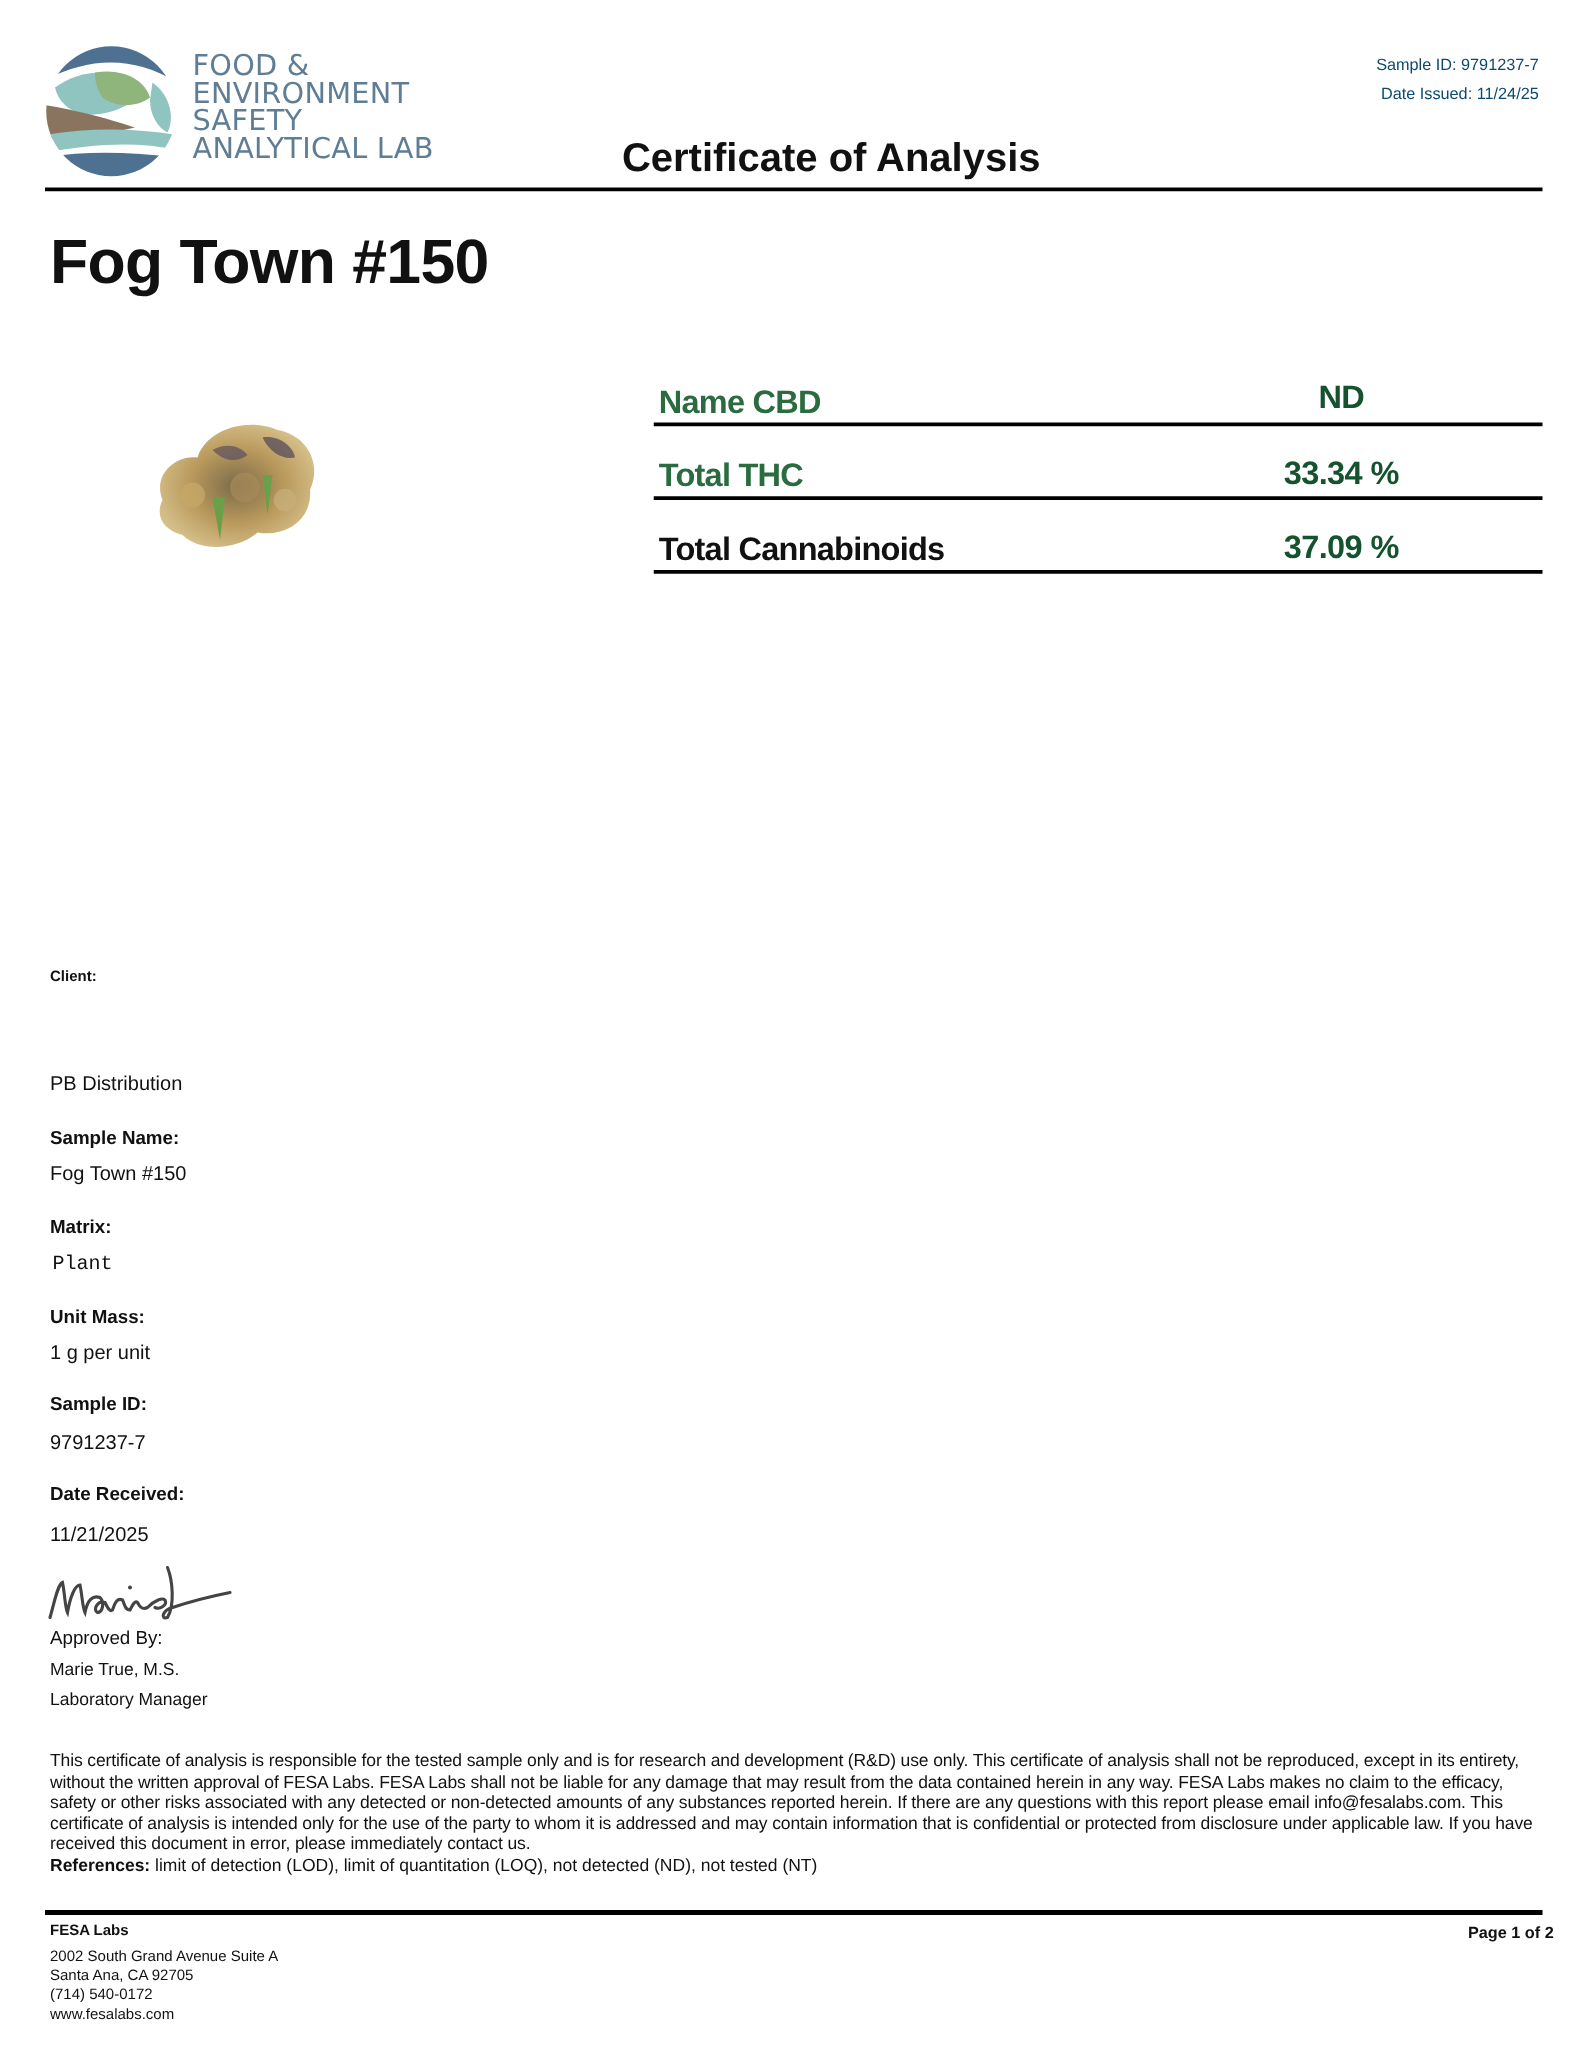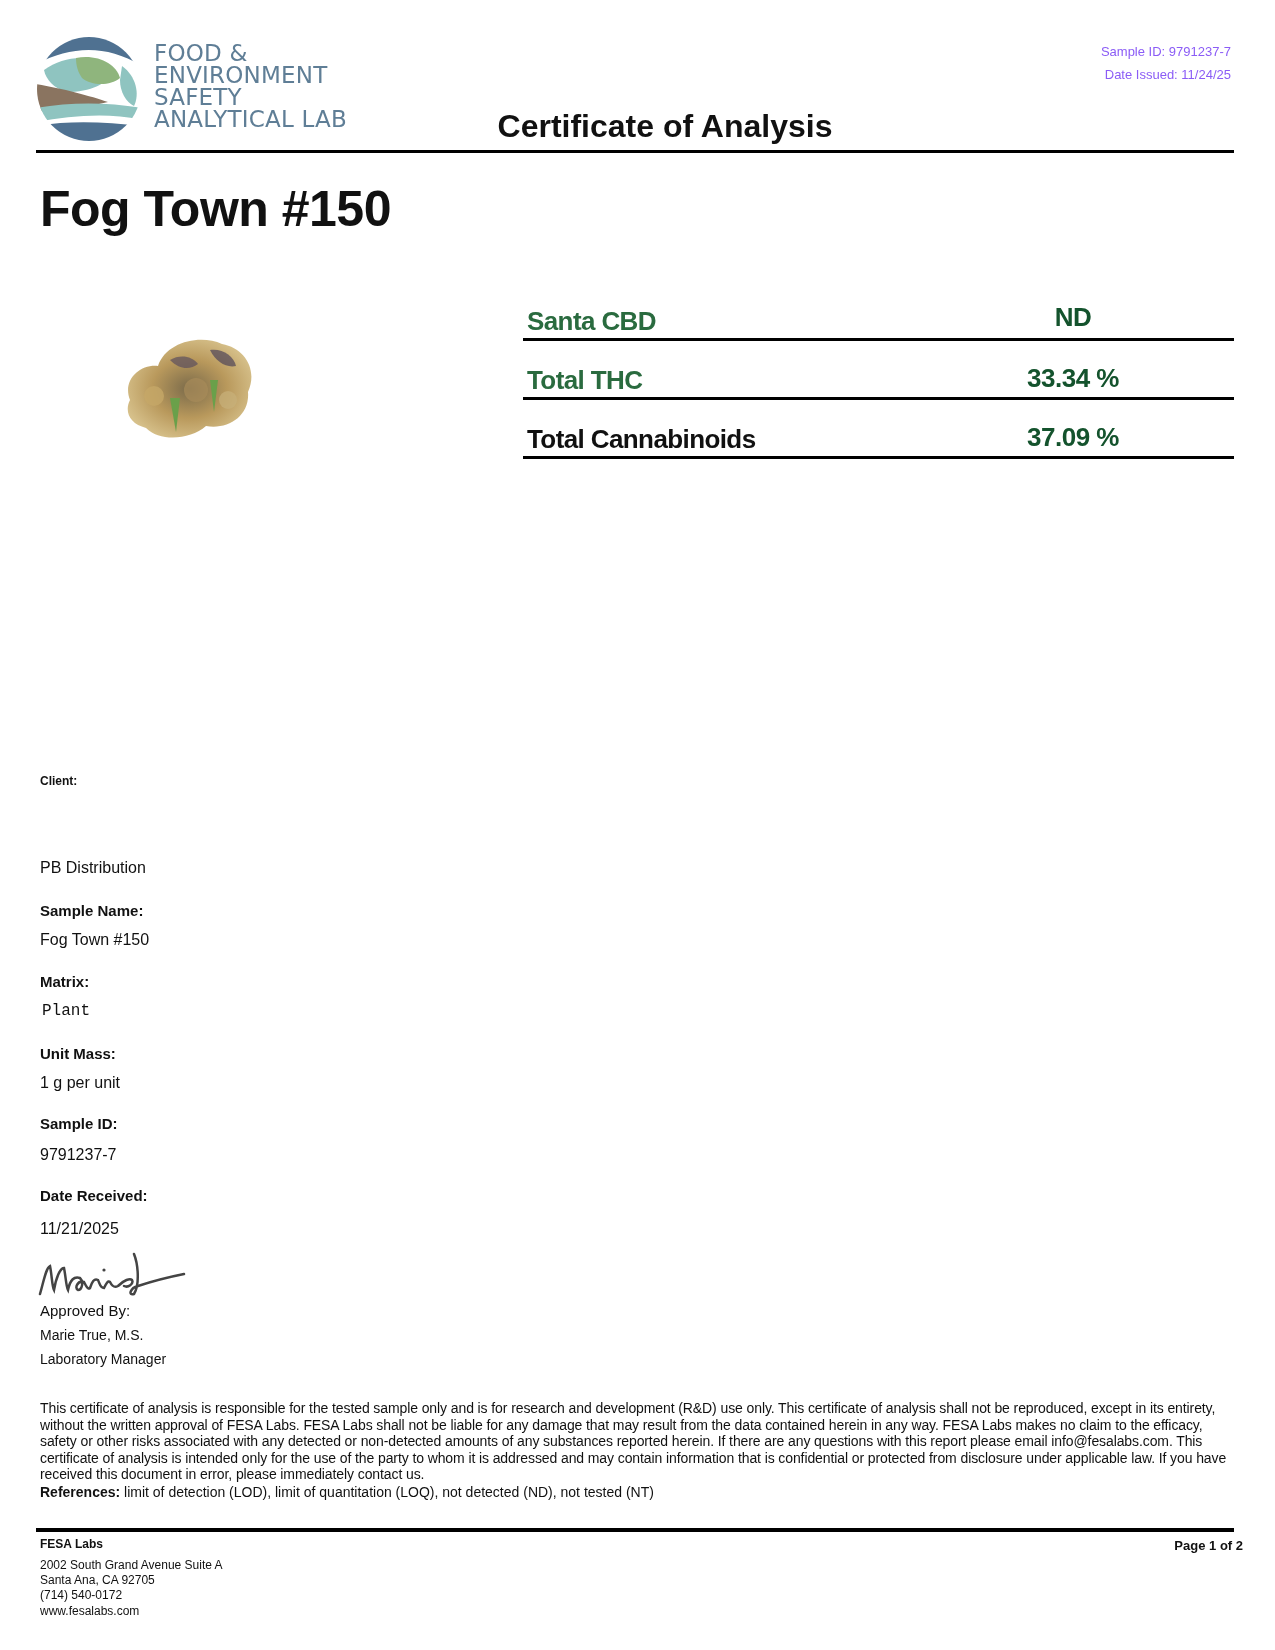--- a/index.html
+++ b/index.html
@@ -5,21 +5,21 @@
   html, body { margin:0; padding:0; background:#fff; }
   body { width:1275px; height:1650px; position:relative; overflow:hidden;
          font-family:"Liberation Sans", "DejaVu Sans", sans-serif; color:#111; }
   .abs { position:absolute; }
   
   .logo { left:36px; top:36px; width:310px; height:110px; }
   .logo svg { position:absolute; left:0; top:0; }
   .logo-text { position:absolute; left:118px; top:6px; color:#5f7e96;
                font-size:23px; line-height:22px; letter-spacing:0.2px; font-family:"DejaVu Sans", sans-serif; }
   .logo-text div { white-space:nowrap; }
-  .meta { right:44px; top:40px; text-align:right; font-size:13px; line-height:23px; color:#8b5cf6; }
+  .meta { right:44px; top:40px; text-align:right; font-size:13px; line-height:23px; color:#0c4a6e; }
   .doc-title { left:0; width:1330px; top:108px; text-align:center; font-weight:bold; font-size:32px; }
   .rule { background:#000; }
   .hdr-rule { left:36px; top:150px; width:1198px; height:3px; }
   .sample-title { left:40px; top:180px; font-weight:bold; font-size:50px; letter-spacing:-0.5px; }
   
   .bud { left:110px; top:320px; width:150px; height:130px; }
   
   .sum-row { left:523px; width:711px; height:58px; }
   .sum-row .lbl { position:absolute; left:4px; bottom:4px; font-weight:bold; font-size:26px; letter-spacing:-0.6px; }
   .sum-row .val { position:absolute; left:500px; width:100px; text-align:center; bottom:6px; font-weight:bold; font-size:26px; color:#14532d; letter-spacing:-0.5px; }
@@ -90,21 +90,21 @@
     <path d="M100 30 C112 28 124 36 126 46 C116 48 106 42 100 30Z" fill="#4e4458" opacity="0.7"></path>
     <path d="M60 78 L66 112 L70 78Z" fill="#6aa04a"></path>
     <path d="M100 60 L104 92 L108 60Z" fill="#6aa04a"></path>
     <circle cx="44" cy="76" r="10" fill="#c5a868" opacity="0.8"></circle>
     <circle cx="86" cy="70" r="12" fill="#a88c5a" opacity="0.7"></circle>
     <circle cx="118" cy="80" r="9" fill="#c8b07a" opacity="0.7"></circle>
   </svg>
 </div>
 
 <div class="abs sum-row" style="top:283px;">
-  <span class="lbl green">Santa CBD</span>
+  <span class="lbl green">Name CBD</span>
   <span class="val" style="bottom:8px;">ND</span>
   <div class="line"></div>
 </div>
 <div class="abs sum-row" style="top:342px;">
   <span class="lbl green">Total THC</span>
   <span class="val">33.34 %</span>
   <div class="line"></div>
 </div>
 <div class="abs sum-row" style="top:401px;">
   <span class="lbl">Total Cannabinoids</span>

